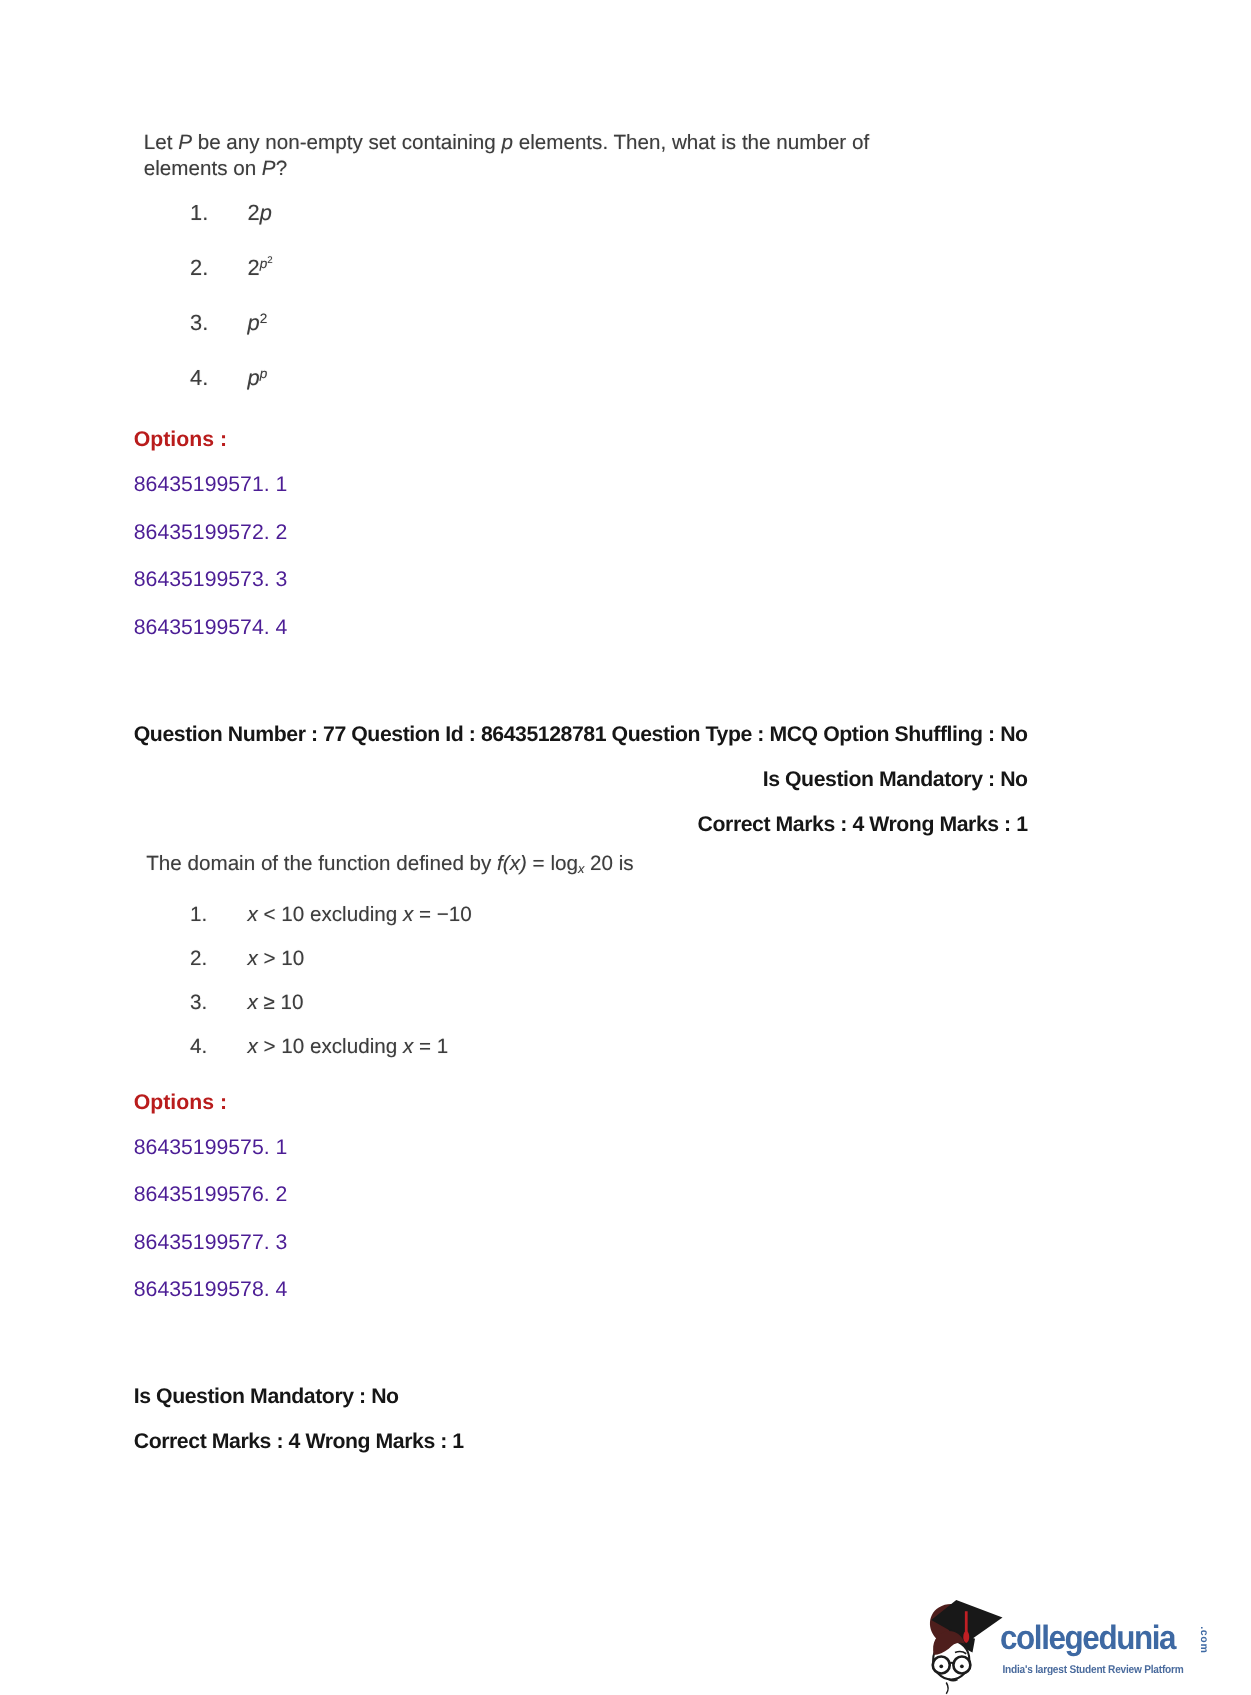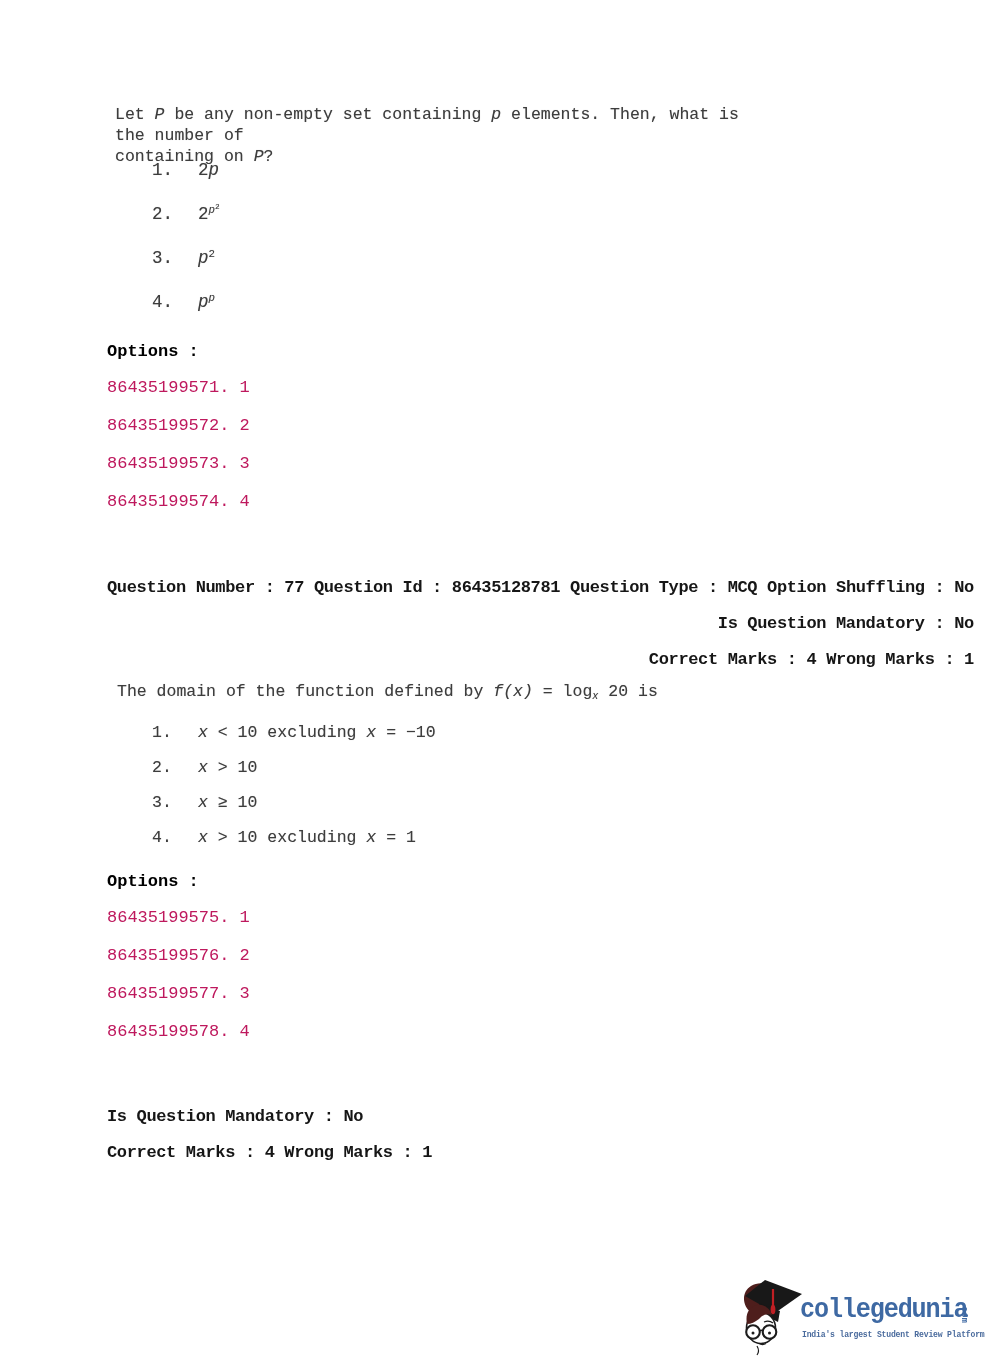--- a/index.html
+++ b/index.html
@@ -2,21 +2,21 @@
 <html><head>
 <meta charset="utf-8">
 <style>
   html, body { margin: 0; padding: 0; background: #ffffff; }
   #page {
     position: relative;
     width: 1001px;
     height: 1356px;
     background: #ffffff;
     overflow: hidden;
-    font-family: Liberation Mono, monospace;
+    font-family: Liberation Sans, sans-serif;
     color: #2e2e2e;
   }
   .abs { position: absolute; }
 
   
   .scan {
     color: #3d3d3d;
     text-shadow: 0 0 0.7px rgba(80,80,80,0.45);
   }
   .q-text { font-size: 16.5px; line-height: 21px; width: 640px; }
@@ -29,24 +29,24 @@
     display: flex;
     align-items: center;
     font-size: 17.5px;
   }
   .onum { display: inline-block; width: 46px; }
   sup.s1 { font-size: 0.62em; vertical-align: 0.55em; line-height: 0; }
   sup.s2 { font-size: 0.72em; vertical-align: 0.5em; line-height: 0; }
   sub.sb { font-size: 0.62em; vertical-align: -0.25em; line-height: 0; }
 
   
-  .opt-label { font-weight: bold; font-size: 17px; line-height: 21px; color: #000000; text-align: center; }
-
-  
-  .id-list { font-size: 17px; color: #be185d; }
+  .opt-label { font-weight: bold; font-size: 17px; line-height: 21px; color: #b91c1c; text-align: center; }
+
+  
+  .id-list { font-size: 17px; color: #4c1d95; }
   .idrow { line-height: 38px; height: 38px; }
 
   
   .meta p {
     margin: 0 0 15px 0;
     font-weight: bold;
     font-size: 17px;
     line-height: 21px;
     color: #161616;
     letter-spacing: -0.35px;
@@ -101,21 +101,21 @@
     white-space: nowrap;
   }
 </style>
 </head>
 <body>
 
 <div id="page">
 
   <div class="abs scan q-text" style="left:115px; top:104px;">
     <span><span>Let </span><i>P</i><span> be any non-empty set containing </span><i>p</i><span> elements. Then, what is the number of</span></span><br>
-    <span><span>containing on </span><i>P</i><span>?</span></span>
+    <span><span>elements on </span><i>P</i><span>?</span></span>
   </div>
 
   <div class="abs scan" id="q76-options">
     <div class="mathrow">
       <span class="onum">1.</span>
       <span class="math"><span>2</span><i>p</i></span>
     </div>
     <div class="mathrow">
       <span class="onum">2.</span>
       <span class="math"><span>2</span><sup class="s1"><i>p</i><sup class="s2">2</sup></sup></span>

